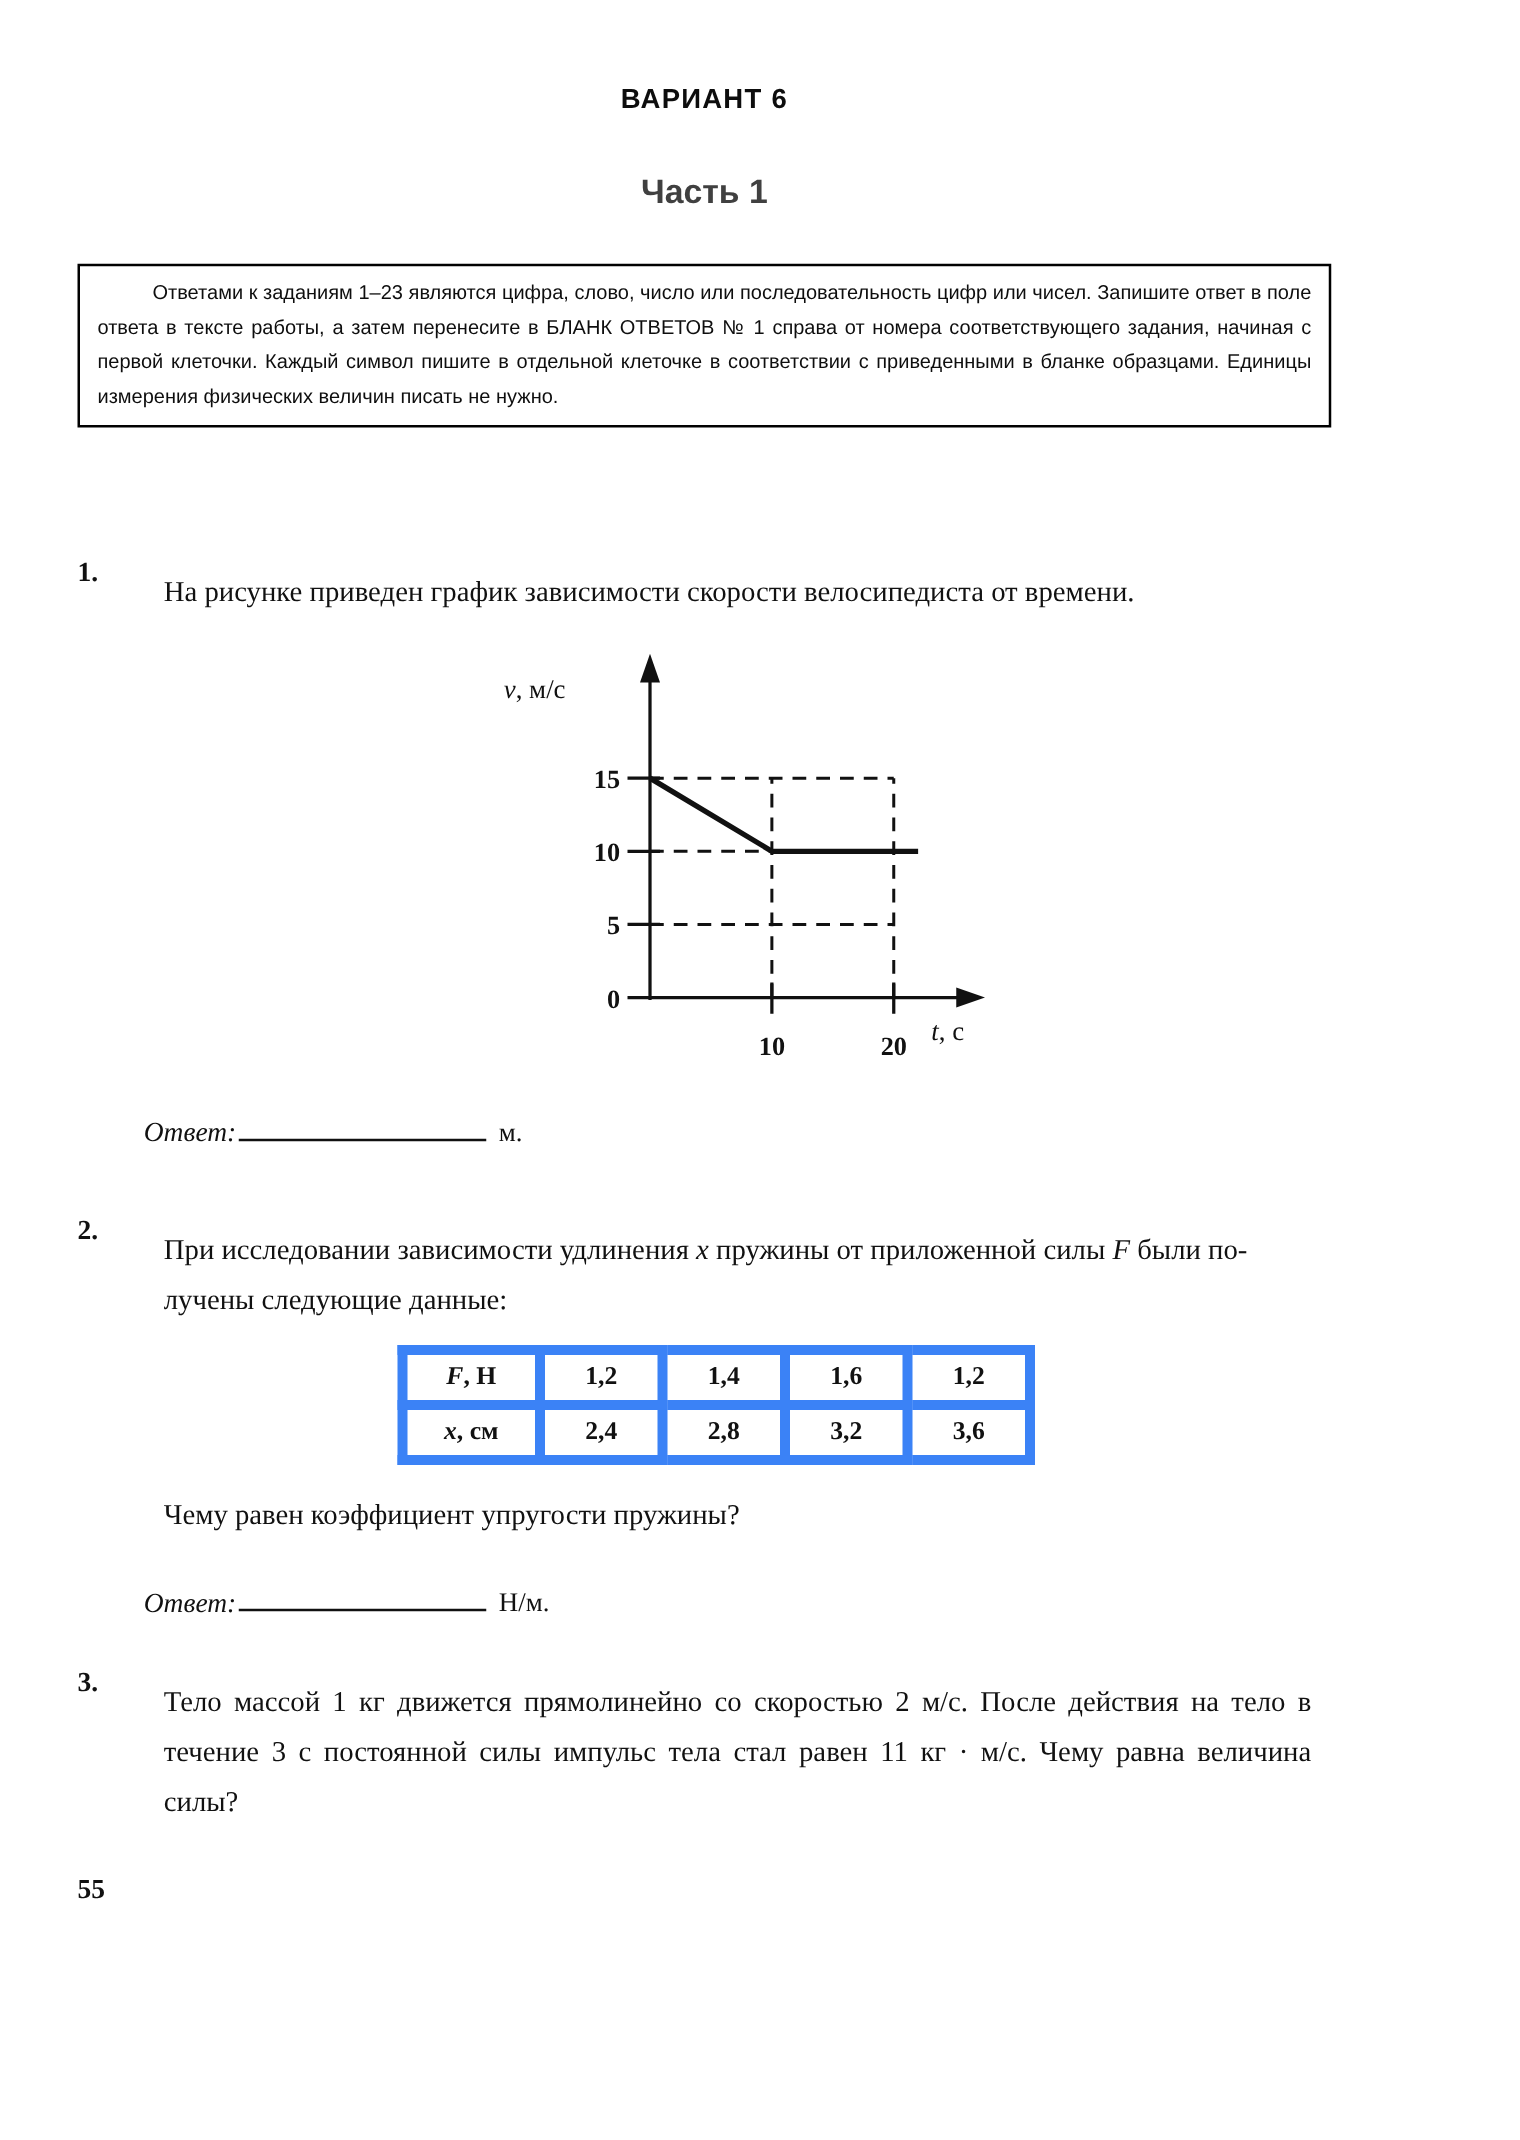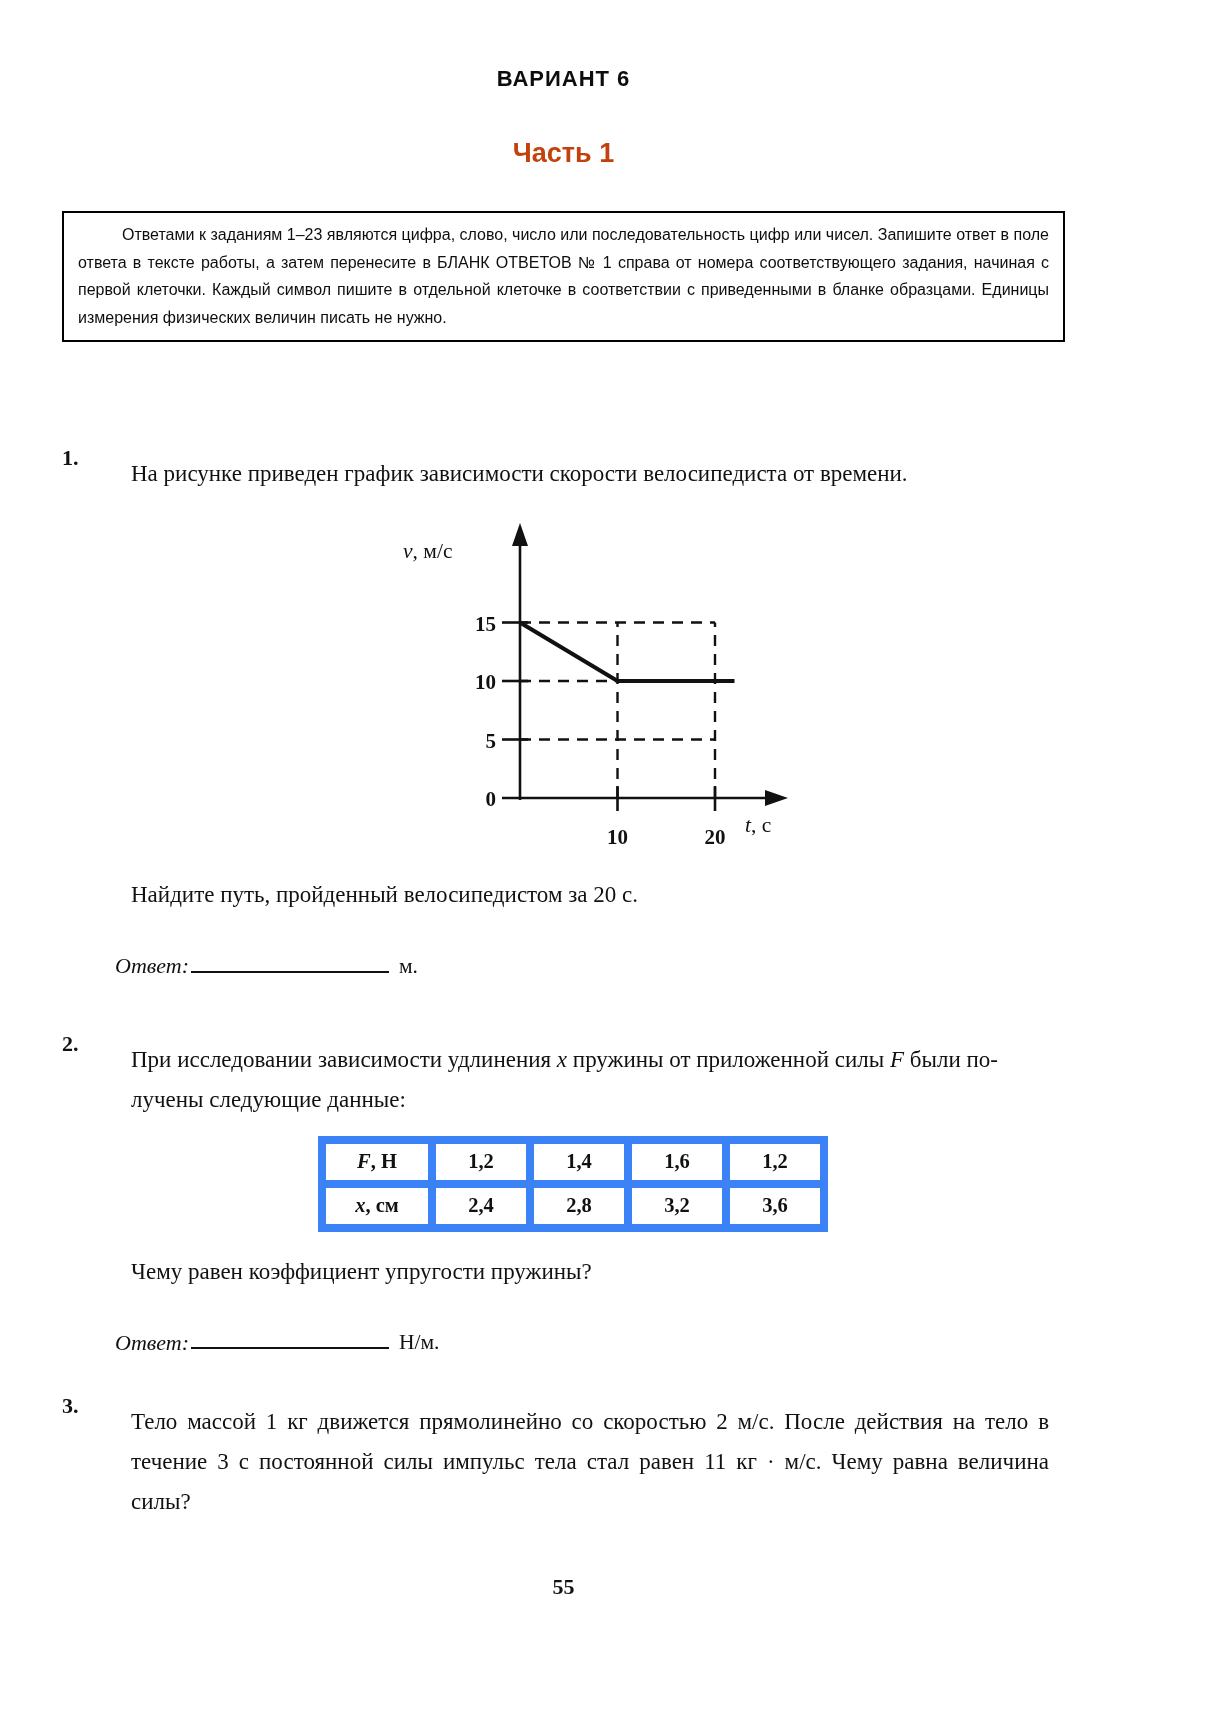--- a/index.html
+++ b/index.html
@@ -12,21 +12,21 @@
   .content { padding-left: 62px; width: 1065px; }
 
   h1.title {
     margin: 66px 0 0 0; text-align: center;
     font-family: "Liberation Sans", sans-serif;
     font-size: 22px; font-weight: bold; letter-spacing: 1px; color: #0d0d0d;
   }
   h2.part {
     margin: 46px 0 0 0; text-align: center;
     font-family: "Liberation Sans", sans-serif;
-    font-size: 27px; font-weight: bold; color: #c2410c;
+    font-size: 27px; font-weight: bold; color: #404040;
   }
 
   .instruction-box {
     margin-top: 42px; border: 2px solid #000;
     padding: 8px 14px 9px 14px;
   }
   .instruction-box p {
     margin: 0; text-align: justify; text-indent: 44px;
     font-family: "Liberation Sans", sans-serif;
     font-size: 16px; line-height: 27.5px; color: #0e0e0e;
@@ -60,21 +60,21 @@
     border: 3px solid #000;
   }
   table.data-table td {
     border: 8px solid #3b82f6; text-align: center; vertical-align: middle;
     height: 44px; font-size: 20.5px; font-weight: bold; padding: 0 6px;
   }
   td.cell-label { width: 110px; }
   td.cell-val { width: 98px; }
 
   .page-number {
-    margin-top: 36px; text-align: center;
+    margin-top: 20px; text-align: left;
     font-size: 22px; font-weight: bold;
   }
 </style>
 </head>
 <body>
 
 <div class="content">
 
   <h1 class="title">ВАРИАНТ 6</h1>
   <h2 class="part">Часть 1</h2>
@@ -109,21 +109,20 @@
             <line x1="222.5" y1="276" x2="222.5" y2="301" stroke="#111" stroke-width="2.6"></line>
             <text x="222.5" y="334" text-anchor="middle" class="tick">10</text>
             <line x1="320" y1="276" x2="320" y2="301" stroke="#111" stroke-width="2.6"></line>
             <text x="320" y="334" text-anchor="middle" class="tick">20</text>
             <polyline points="125,112.5 222.5,171 339.5,171" fill="none" stroke="#111" stroke-width="4.2" stroke-linejoin="miter"></polyline>
             <text x="8" y="48" text-anchor="start" class="axis-label"><tspan font-style="italic">v</tspan><tspan>, м/с</tspan></text>
             <text x="350" y="322" text-anchor="start" class="axis-label"><tspan font-style="italic">t</tspan><tspan>, с</tspan></text>
           </svg>
       </figure>
 
-      <p class="qtext task">Найдите путь, пройденный велосипедистом за 20 с.</p>
 
       <p class="answer-line"><i>Ответ:</i><span class="answer-blank"></span><span class="answer-unit">м.</span></p>
     </div>
   </div>
 
   <div class="question q2">
     <span class="qnum">2.</span>
     <div class="qbody">
       <p class="qtext just"><span>При исследовании зависимости удлинения </span><i>x</i><span> пружины от приложенной силы </span><i>F</i><span> были по-</span><br><span>лучены следующие данные:</span></p>
 

